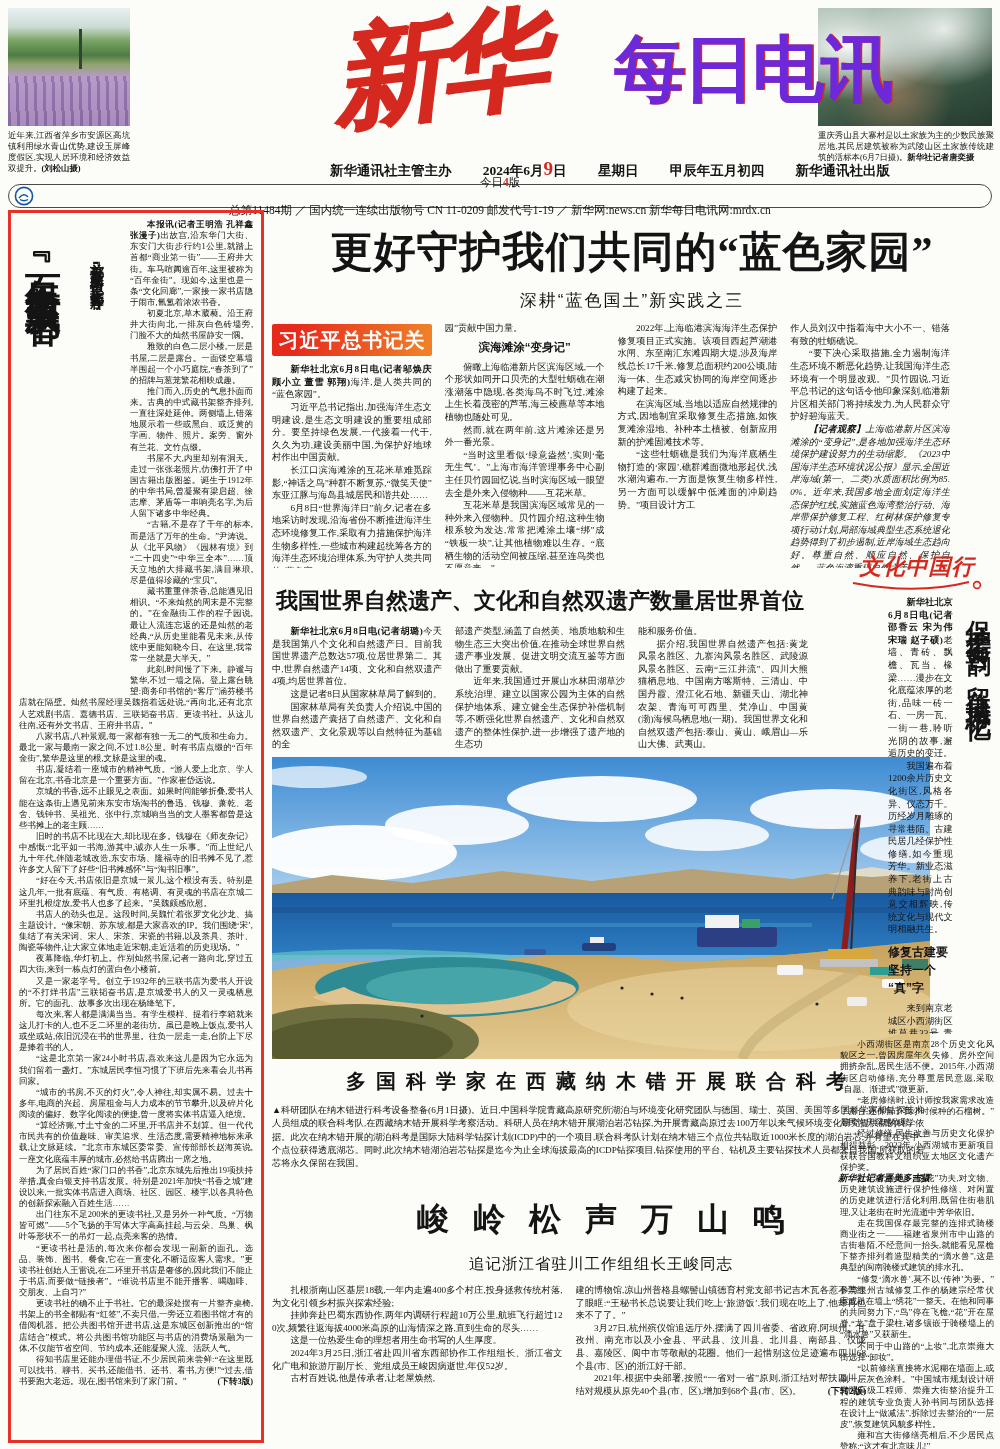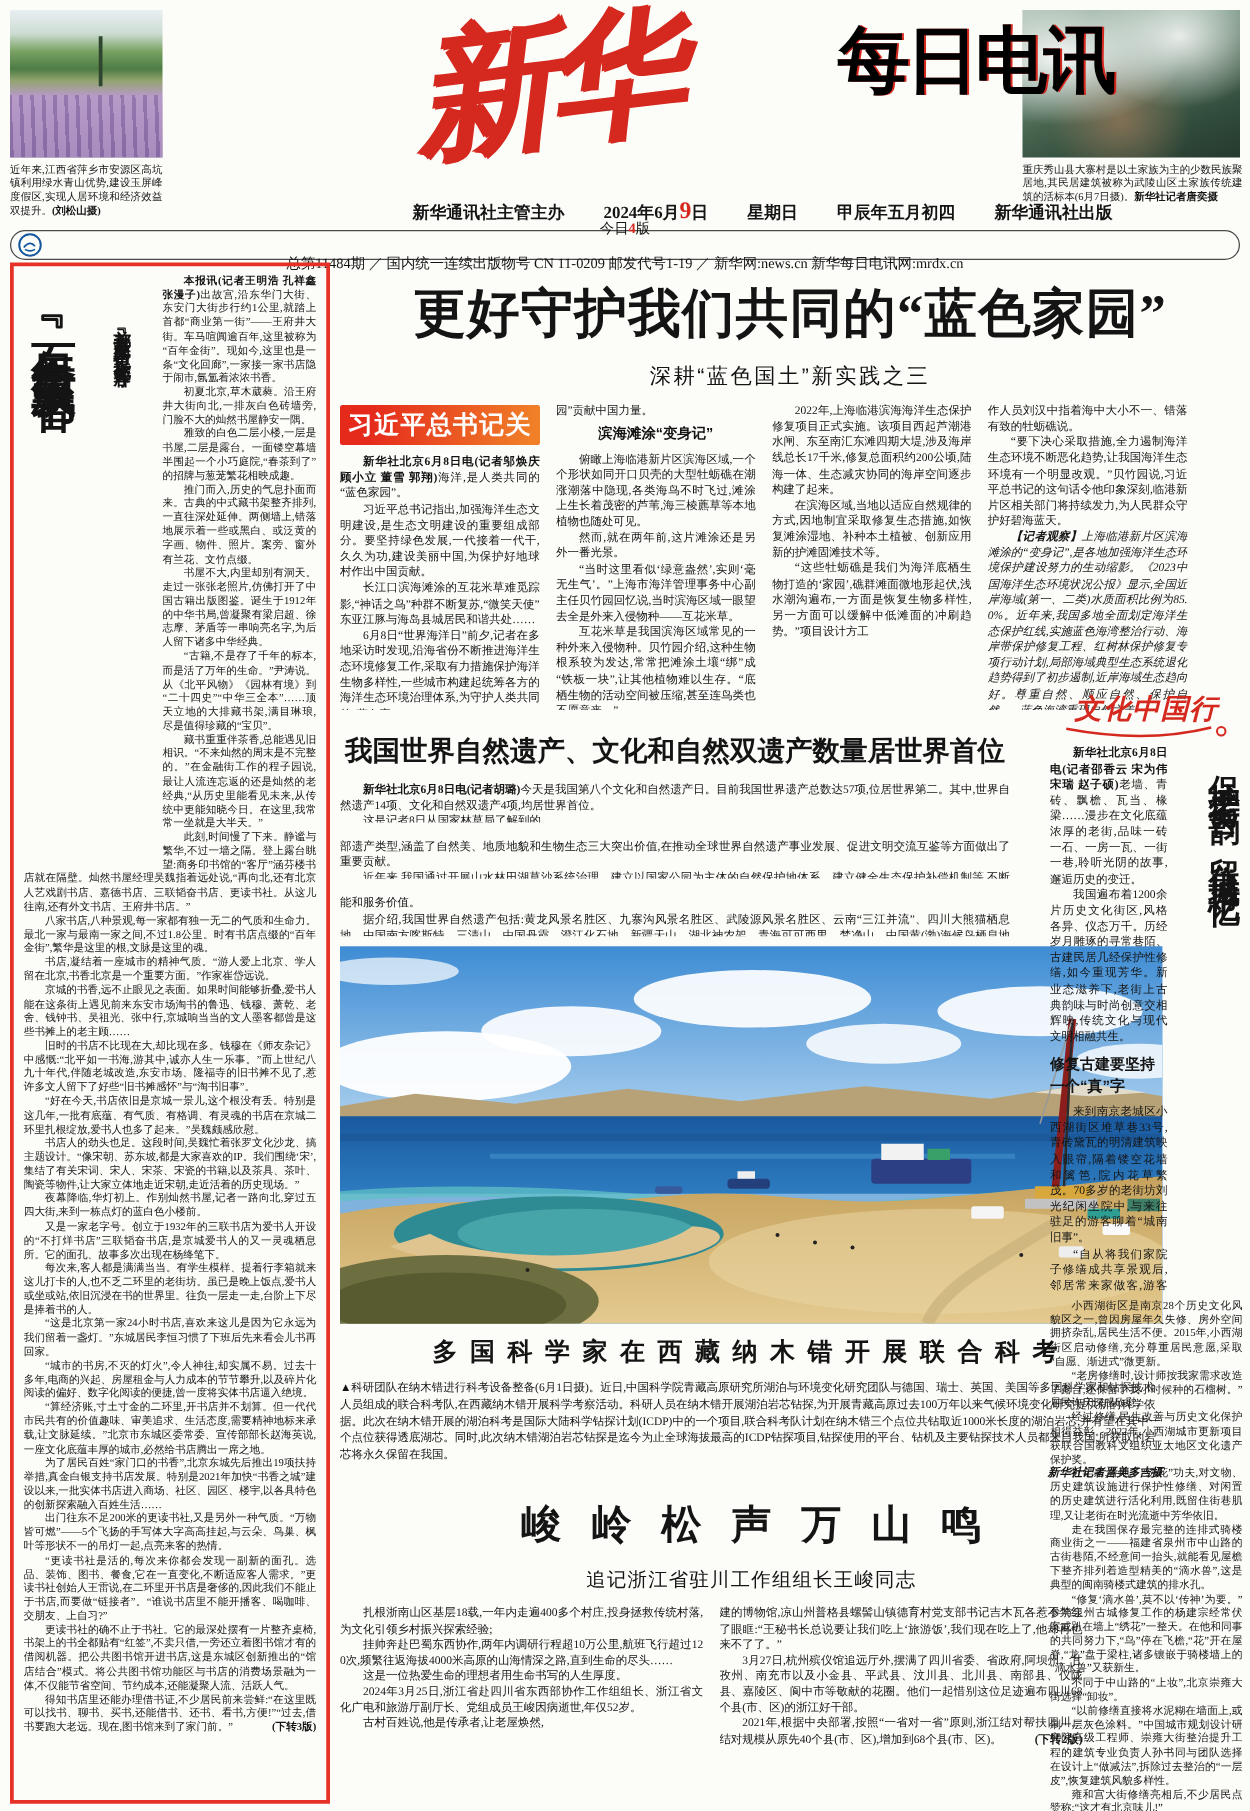--- a/index.html
+++ b/index.html
@@ -28,21 +28,21 @@
                 linear-gradient(160deg,#a3b8aa 0%,#70917e 30%,#48644f 55%,#304b3b 78%,#263a2e 100%);}
   .hcap{position:absolute;font-size:8.4px;line-height:1.32;text-align:justify;word-break:break-all;}
   #capL{left:8px;top:130px;width:122px;}
   #capR{left:818px;top:130px;width:176px;}
   .hcap .cr{font-weight:bold;}
 
   #masthead{position:absolute;left:330px;top:6px;width:560px;height:176px;}
   .brandrow{position:relative;height:148px;}
   #brandScript{position:absolute;left:0;top:6px;font-size:112px;line-height:1;color:#d5281e;font-weight:bold;
      font-style:italic;transform:rotate(-7deg);letter-spacing:-8px;text-shadow:2px 1px 0 #d5281e;}
-  #brandRest{position:absolute;right:0;top:14px;font-size:58px;line-height:1;color:#000000;font-weight:900;
+  #brandRest{position:absolute;right:0;top:28px;font-size:72px;line-height:1;color:#6d28d9;font-weight:900;
      letter-spacing:-3px;text-shadow:1.5px 0 0 #d5281e;}
   #blueBar{position:absolute;left:0;top:118px;width:100%;height:27px;background:#15579e;z-index:-1;
      display:flex;align-items:center;justify-content:center;}
   #blueBar span{color:#fff;font-size:14px;font-weight:bold;letter-spacing:9px;font-family:"Liberation Serif",serif;}
   #dateRow{position:absolute;left:0;top:152px;width:100%;display:flex;justify-content:space-between;
      align-items:baseline;font-size:13.5px;font-weight:bold;}
   #dateRow .day{color:#d5281e;font-size:19px;}
 
   #infoBar{position:absolute;left:8px;top:184px;width:984px;height:24px;border:1px solid #4a4a4a;border-radius:12px;
      display:flex;align-items:center;justify-content:center;gap:13px;font-size:11.5px;flex-direction:column;}
@@ -66,27 +66,27 @@
   .cols{display:flex;gap:13px;overflow:hidden;font-size:9.2px;line-height:1.37;}
   .cols .col{flex:1;overflow:hidden;}
   #topCols{height:246px;padding-right:42px;}
   #badge{background:linear-gradient(100deg,#e52a1c 15%,#f07f28 95%);color:#fff;height:32px;line-height:32px;
      text-align:center;font-size:20px;font-weight:bold;letter-spacing:1px;border-radius:2px;margin:2px 0 7px;
      font-family:"Liberation Sans","DejaVu Sans",sans-serif;}
 
   
   #midArt{position:absolute;left:272px;top:582px;width:536px;}
   #midArt h2{margin:4px 0 9px;text-align:center;font-size:22px;font-weight:900;letter-spacing:0;}
-  #midCols{height:124px;flex-direction:column;}
+  #midCols{height:124px;}
 
   
   #rightArt{position:absolute;left:840px;top:556px;width:154px;}
   #cnLogo{text-align:center;color:#d5281e;font-weight:900;font-style:italic;font-size:22px;letter-spacing:1px;line-height:1;}
   #cnSwash{display:block;margin:1px auto 2px;}
-  #narrowZone{display:flex;height:438px;overflow:hidden;margin-top:3px;}
+  #narrowZone{display:flex;height:438px;overflow:hidden;margin-top:3px;margin-left:48px;}
   #narrowText{width:94px;font-size:9.2px;line-height:1.37;}
   #vertHead2{width:60px;position:relative;}
   #vertHead2 .vh{position:absolute;right:2px;top:4px;height:430px;writing-mode:vertical-rl;text-orientation:upright;
      font-size:25px;font-weight:900;letter-spacing:6px;line-height:1.15;}
   #rightArt h4{text-align:left;font-size:12px;line-height:1.5;margin:7px 0 5px;}
   #wideZone{font-size:8.6px;line-height:1.3;height:418px;overflow:hidden;margin-top:5px;}
 
   
   #bigPhoto{position:absolute;left:272px;top:757px;width:658px;height:302px;overflow:hidden;background:#7fb2dd;}
   #photoCapBlock{position:absolute;left:272px;top:1063px;width:658px;}

